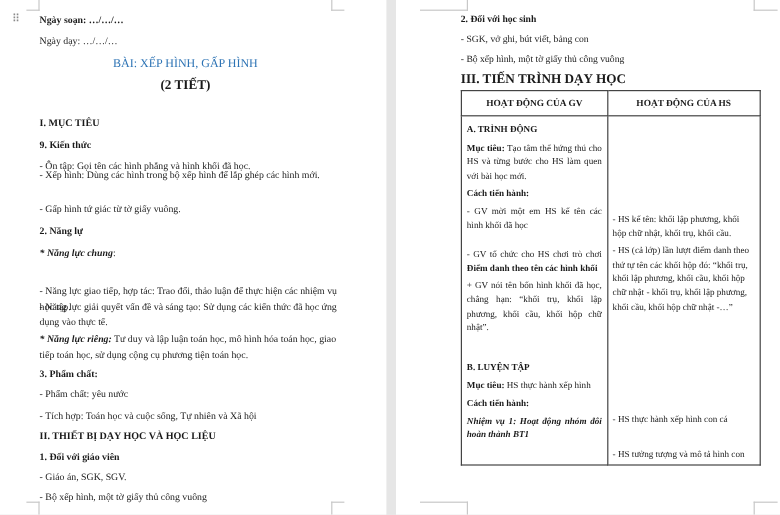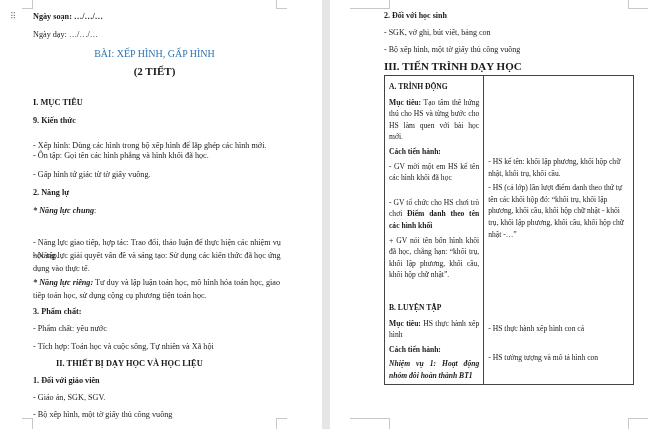--- a/index.html
+++ b/index.html
@@ -49,38 +49,38 @@
   <div class="move-handle">⠿</div>
 
   <div class="content" style="top:0;">
     <div class="line" style="top:11px;font-weight:bold;">Ngày soạn: …/…/…</div>
     <div class="line" style="top:29px;">Ngày dạy: …/…/…</div>
     <div class="line title" style="top:48px;">BÀI: XẾP HÌNH, GẤP HÌNH</div>
     <div class="line center bold" style="top:65px; font-size:11px;">(2 TIẾT)</div>
 
     <div class="line bold heading" style="top:97px;text-align:center;">I. MỤC TIÊU</div>
     <div class="line bold" style="top:115px;">9. Kiến thức</div>
-    <div class="line" style="top:150px;">- Ôn tập: Gọi tên các hình phẳng và hình khối đã học.</div>
+    <div class="line" style="top:133px;">- Ôn tập: Gọi tên các hình phẳng và hình khối đã học.</div>
     <div class="line" style="top:140px;">- Xếp hình: Dùng các hình trong bộ xếp hình để lắp ghép các hình mới.</div>
     <div class="line" style="top:169px;">- Gấp hình tứ giác từ tờ giấy vuông.</div>
     <div class="line bold" style="top:187px;">2. Năng lự</div>
 
     <div class="line" style="top:205px;">
       <span class="bold ital">* Năng lực chung</span><span>:</span>
     </div>
     <div class="line wrap" style="top:236px;font-family:Liberation Serif, serif;">- Năng lực giao tiếp, hợp tác: Trao đổi, thảo luận để thực hiện các nhiệm vụ học tập.</div>
     <div class="line wrap" style="top:249px;">- Năng lực giải quyết vấn đề và sáng tạo: Sử dụng các kiến thức đã học ứng dụng vào thực tế.</div>
     <div class="line wrap" style="top:276px;">
       <span class="bold ital">* Năng lực riêng:</span><span> Tư duy và lập luận toán học, mô hình hóa toán học, giao tiếp toán học, sử dụng cộng cụ phương tiện toán học.</span>
     </div>
 
     <div class="line bold" style="top:306px;">3. Phẩm chất:</div>
     <div class="line" style="top:323px;">- Phẩm chất: yêu nước</div>
     <div class="line" style="top:341px;">- Tích hợp: Toán học và cuộc sống, Tự nhiên và Xã hội</div>
-    <div class="line bold heading" style="top:358px;margin-left:23px;">II. THIẾT BỊ DẠY HỌC VÀ HỌC LIỆU</div>
+    <div class="line bold heading" style="top:358px;">II. THIẾT BỊ DẠY HỌC VÀ HỌC LIỆU</div>
     <div class="line bold" style="top:375px;">1. Đối với giáo viên</div>
     <div class="line" style="top:392px;">- Giáo án, SGK, SGV.</div>
     <div class="line" style="top:409px;">- Bộ xếp hình, một tờ giấy thủ công vuông</div>
   </div>
 </div>
 
 <div class="page page-right">
   <div class="crop r-crop-tl"></div>
   <div class="crop r-crop-tr"></div>
   <div class="crop r-crop-bl"></div>
@@ -88,20 +88,24 @@
 
   <div class="right-content" style="top:0;">
     <div class="line bold" style="top:10px;">2. Đối với học sinh</div>
     <div class="line" style="top:27px;">- SGK, vở ghi, bút viết, bảng con</div>
     <div class="line" style="top:44px;">- Bộ xếp hình, một tờ giấy thủ công vuông</div>
     <div class="line bold" style="top:60px; font-size:11px;">III. TIẾN TRÌNH DẠY HỌC</div>
   </div>
 
   <table class="lesson">
     <tbody>
+        <tr>
+      <th class="col-gv">HOẠT ĐỘNG CỦA GV</th>
+      <th class="col-hs">HOẠT ĐỘNG CỦA HS</th>
+    </tr>
     <tr>
       <td class="cell-gv">
         <div class="sect">A. TRÌNH ĐỘNG</div>
         <div class="p"><span class="bold">Mục tiêu:</span><span> Tạo tâm thế hứng thú cho HS và từng bước cho HS làm quen với bài học mới.</span></div>
         <div class="p bold">Cách tiến hành:</div>
         <div class="p">- GV mời một em HS kể tên các hình khối đã học</div>
         <div class="gap"></div>
         <div class="p"><span>- GV tổ chức cho HS chơi trò chơi </span><span class="bold">Điểm danh theo tên các hình khối</span></div>
         <div class="p">+ GV nói tên bốn hình khối đã học, chẳng hạn: “khối trụ, khối lập phương, khối cầu, khối hộp chữ nhật”.</div>
         <div class="gap" style="height:17px;"></div>

